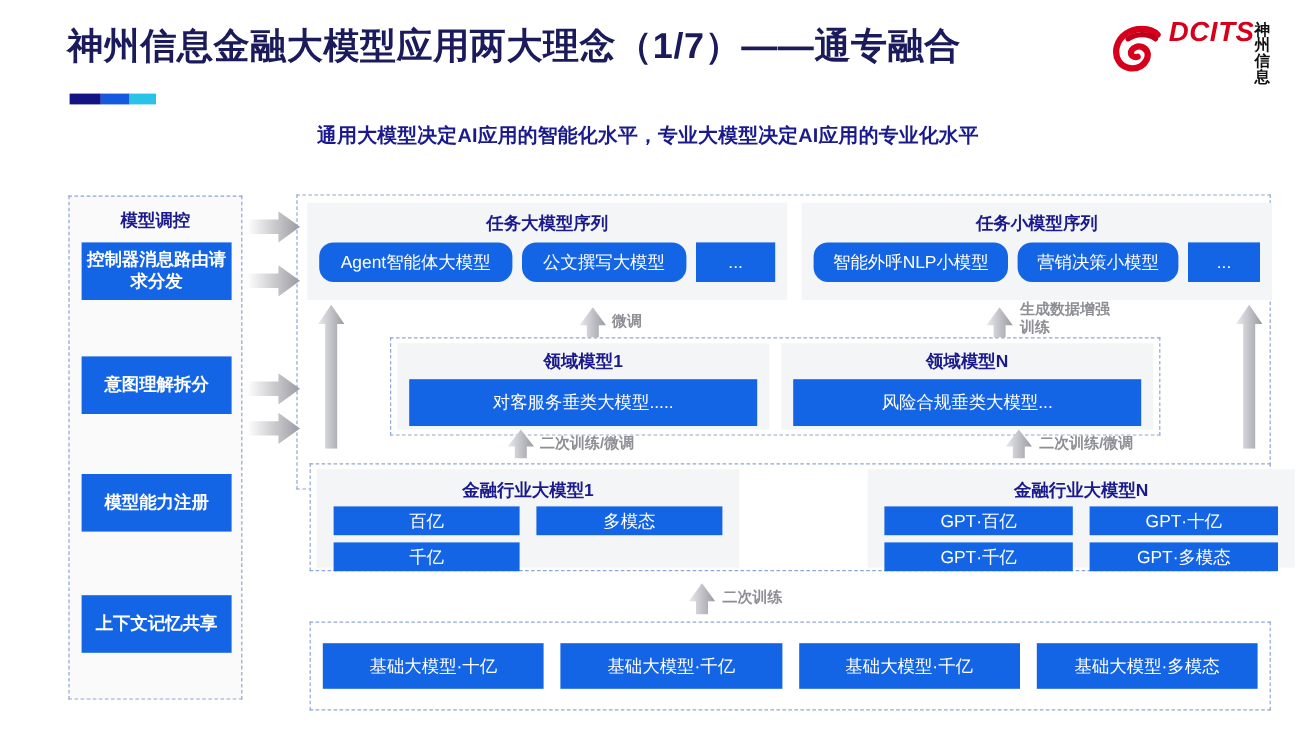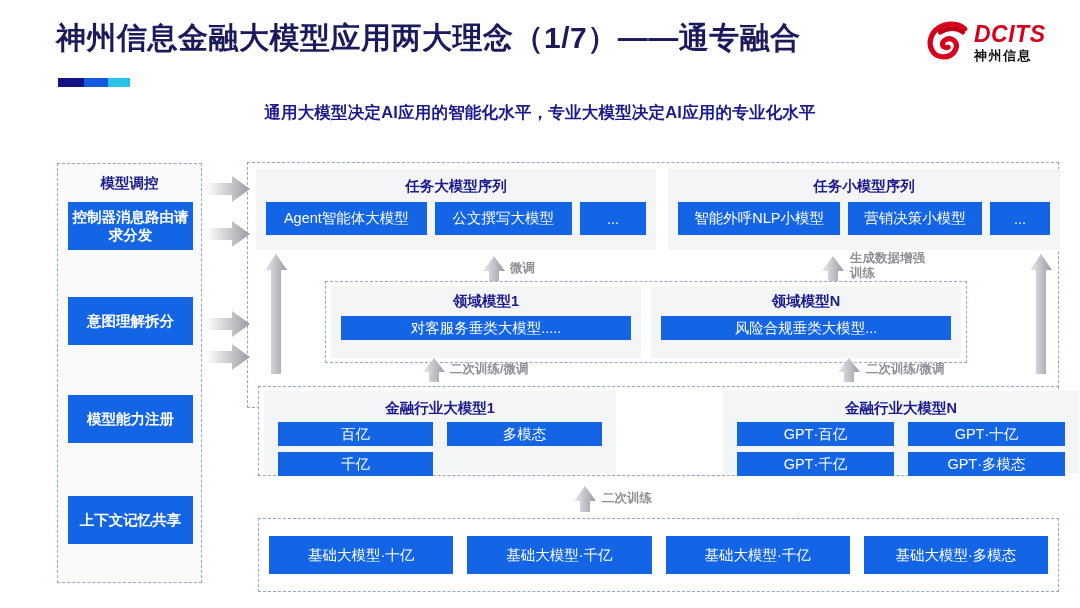--- a/index.html
+++ b/index.html
@@ -26,21 +26,21 @@
   .ab1{width:26px;background:#131384;}
   .ab2{width:24px;background:#1559e0;}
   .ab3{width:22px;background:#2ac3e8;}
 
   .logo{
     position:absolute;right:18px;top:16px;
     width:135px;height:52px;
     display:flex;align-items:center;gap:5px;
   }
   .logo-mark{width:42px;height:42px;flex:0 0 42px;}
-  .logo-text{display:flex;flex-direction:column;line-height:1;}
+  .logo-text{display:flex;flex-direction:row;line-height:1;}
   .logo-en{
     font-size:23px;font-weight:bold;font-style:italic;
     color:#d6001c;letter-spacing:.5px;
   }
   .logo-cn{
     font-size:13px;font-weight:bold;color:#111;
     letter-spacing:1.5px;margin-top:3px;
   }
 
   .subtitle{
@@ -102,40 +102,40 @@
   .chip-row{display:flex;gap:8px;padding:6px 10px 9px 10px;}
   .chip{
     background:#1464e6;color:#fff;
     font-size:14.5px;
     display:flex;align-items:center;justify-content:center;
     height:33px;white-space:nowrap;
   }
 
   .task-big{left:256px;top:169px;width:400px;height:81px;}
   .task-small{left:668px;top:169px;width:392px;height:81px;}
-  .chip-flex{flex:1 1 auto;}
+  .chip-flex{flex:1 1 auto;border-radius:12px;}
   .chip-dots{flex:0 0 66px;}
   .chip-dots-s{flex:0 0 60px;}
 
   
   .domain-frame{
     position:absolute;left:325px;top:281px;
     width:642px;height:82px;
     border:1px dashed #8fa6d6;background:#fff;
     box-sizing:border-box;
   }
   .domain-card{
     position:absolute;top:4px;height:72px;
     background:#f4f5f7;box-sizing:border-box;
   }
   .dc1{left:5px;width:310px;}
   .dc2{left:325px;width:310px;}
   .domain-card .panel-title{padding-top:6px;font-size:14.5px;}
   .domain-bar{
-    margin:5px 10px 0 10px;height:24px;
+    margin:5px 10px 0 10px;height:39px;
     background:#1464e6;color:#fff;font-size:14.5px;
     display:flex;align-items:center;justify-content:center;
   }
 
   
   .ind-frame{
     position:absolute;left:258px;top:386px;
     width:801px;height:90px;
     border:1px dashed #8fa6d6;background:#fff;
     box-sizing:border-box;

